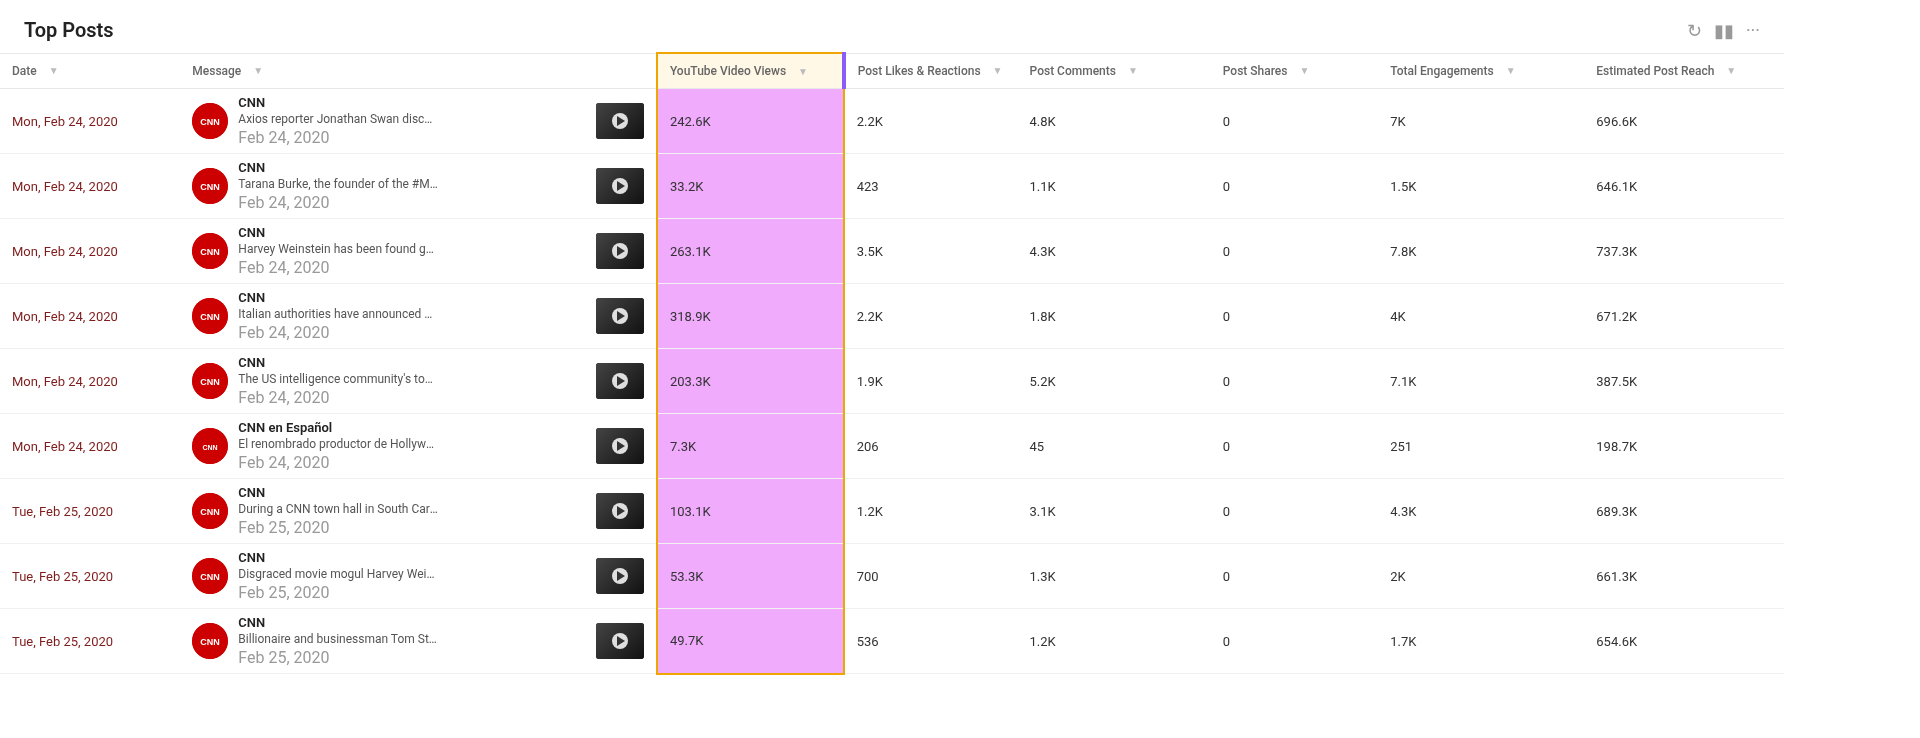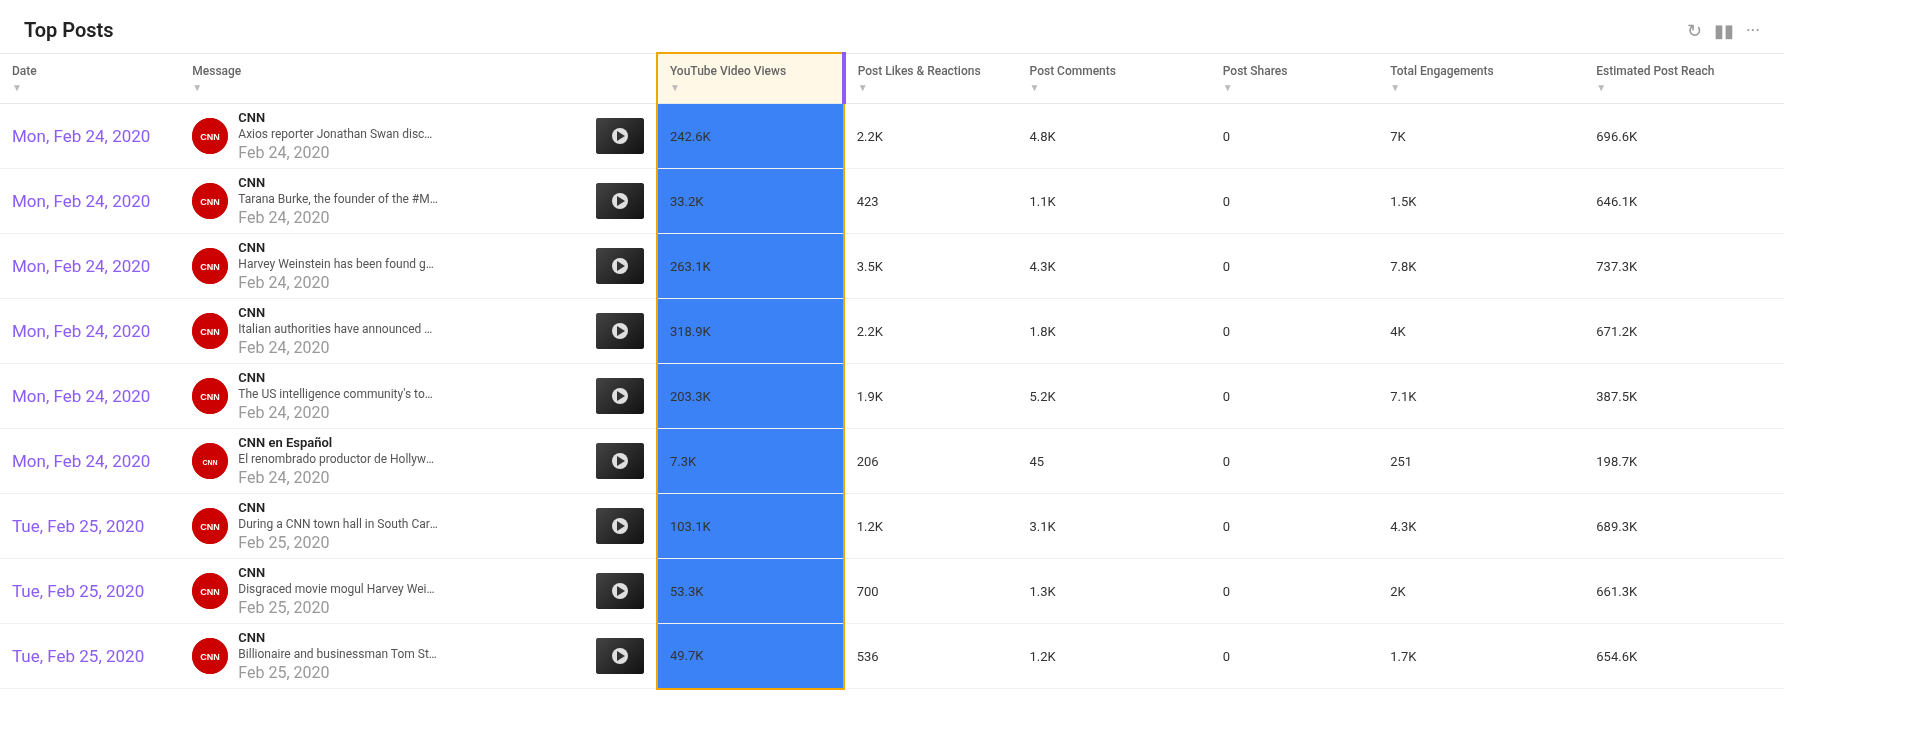--- a/index.html
+++ b/index.html
@@ -53,23 +53,22 @@
       text-align: left;
       font-size: 12px;
       font-weight: 500;
       color: #666;
       background: #fff;
       white-space: nowrap;
       vertical-align: middle;
     }
     th .col-header {
       display: flex;
-      align-items: flex-start;
-      gap: 4px;
-      flex-direction: column;
+      align-items: center;
+      gap: 12px;
     }
     th .sort-icon {
       color: #bbb;
       font-size: 10px;
     }
     td {
       padding: 0 12px;
       vertical-align: middle;
       border-bottom: 1px solid #f0f0f0;
       font-size: 13px;
@@ -81,21 +80,21 @@
     .col-date { width: 140px; }
     .col-message { width: 370px; }
     .col-youtube { width: 145px; }
     .col-likes { width: 135px; }
     .col-comments { width: 150px; }
     .col-shares { width: 130px; }
     .col-engagements { width: 160px; }
     .col-reach { width: 155px; }
 
     .col-youtube-highlight {
-      background: #3b82f6;
+      background: #f0abfc;
       border-left: 2px solid #f0a500;
       border-right: 2px solid #f0a500;
     }
     thead .col-youtube-highlight {
       background: #fff8e6;
       border-left: 2px solid #f0a500;
       border-right: 4px solid #8b5cf6;
       border-top: 2px solid #f0a500;
     }
     tbody tr:last-child .col-youtube-highlight {
@@ -185,22 +184,22 @@
       content: '';
       display: block;
       width: 0;
       height: 0;
       border-top: 5px solid transparent;
       border-bottom: 5px solid transparent;
       border-left: 8px solid #333;
       margin-left: 2px;
     }
     .date-text {
-      font-size: 17px;
-      color: #8b5cf6;
+      font-size: 13px;
+      color: #7f1d1d;
     }
     .value-text {
       font-size: 13px;
       color: #333;
     }
   </style>
 </head>
 <body>
 
 <div class="page-container">

